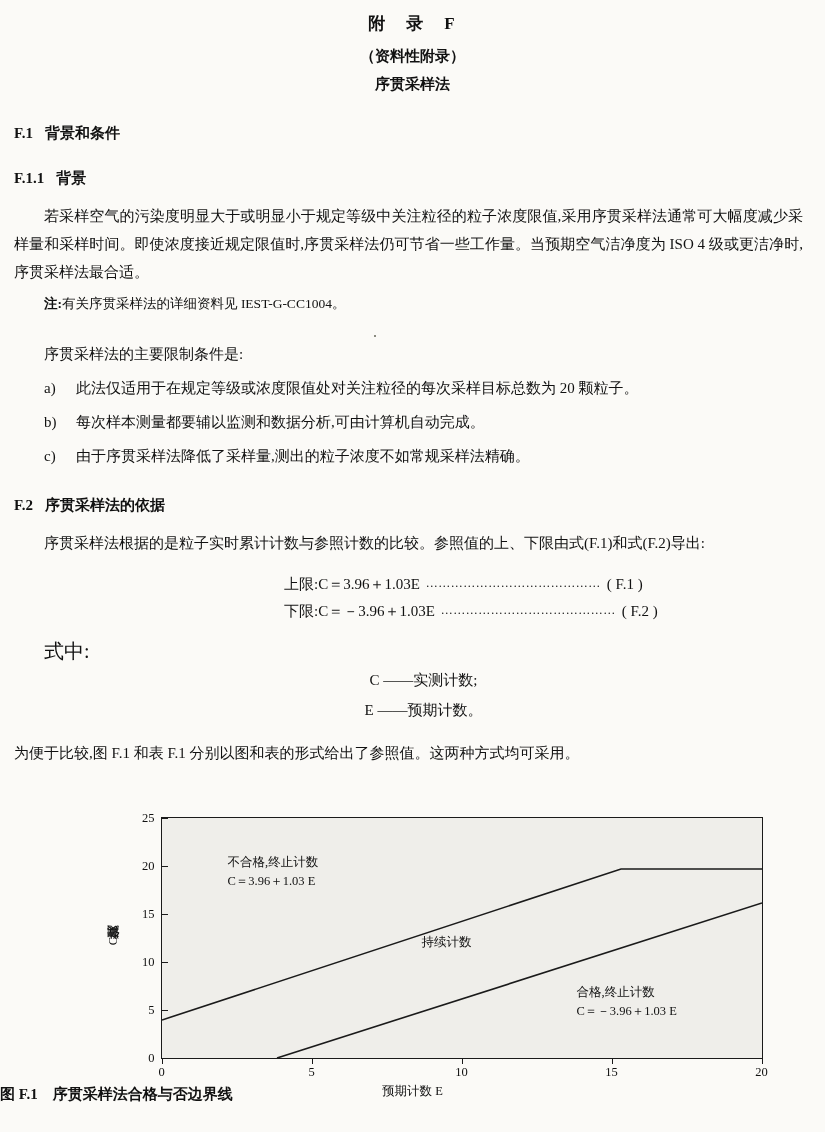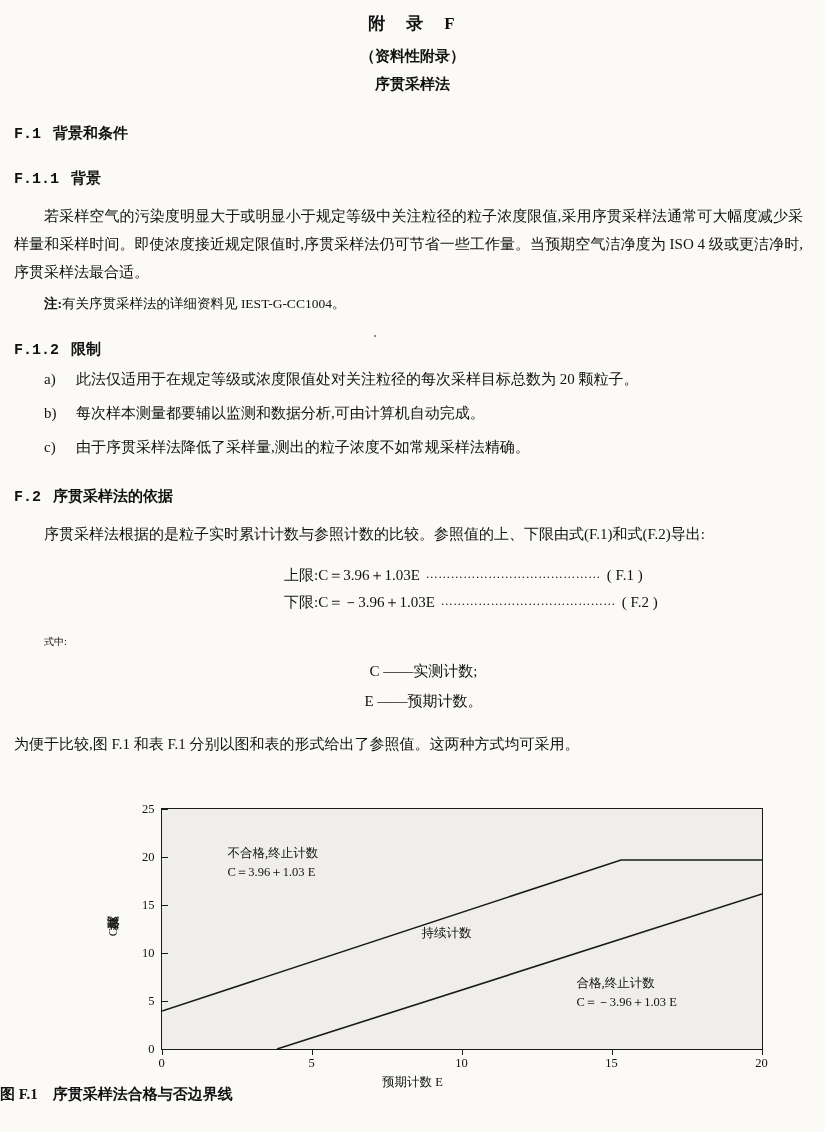--- a/index.html
+++ b/index.html
@@ -40,21 +40,21 @@
     padding: 0 22px 0 14px;
   }
   h3.sec {
     font-weight: bold;
     font-size: 15px;
     margin: 0;
     padding: 0;
   }
   .sec-wrap { margin-top: 30px; }
   .sec-wrap2 { margin-top: 26px; }
-  .sec-label { margin-right: 12px; font-family: Liberation Mono, monospace; }
+  .sec-label { margin-right: 12px; }
   p.body {
     font-size: 15px;
     line-height: 28px;
     margin: 14px 0 0 0;
     text-align: justify;
     text-justify: inter-ideograph;
   }
   p.indent { text-indent: 30px; }
   p.note {
     font-size: 13.5px;
@@ -95,21 +95,21 @@
   .formula-row .dots {
     flex: 0 0 auto;
     white-space: nowrap;
     letter-spacing: 0.5px;
     font-size: 12px;
     margin: 0 6px;
     transform: translateY(-2px);
   }
   .formula-row .tag { white-space: nowrap; }
   .where {
-    font-size: 10px;
+    font-size: 20px;
     line-height: 28px;
     margin-top: 12px;
     text-indent: 30px;
   }
   .deflist { font-size: 15px; line-height: 30px; text-indent: 30px; text-align: center; }
   
   .chart-area {
     position: relative;
     margin: 28px auto 0 auto;
     width: 740px;
@@ -196,23 +196,21 @@
 
     <div class="sec-wrap2">
       <h3 class="sec">
         <span class="sec-label">F.1.1</span><span>背景</span>
       </h3>
       <p class="body indent">若采样空气的污染度明显大于或明显小于规定等级中关注粒径的粒子浓度限值,采用序贯采样法通常可大幅度减少采样量和采样时间。即使浓度接近规定限值时,序贯采样法仍可节省一些工作量。当预期空气洁净度为 ISO 4 级或更洁净时,序贯采样法最合适。</p>
       <p class="note"><b>注:</b><span>有关序贯采样法的详细资料见 IEST-G-CC1004。</span></p>
     </div>
 
     <div class="sec-wrap2">
-      <h3 class="sec">
-        <span class="sec-label">F.1.2</span><span>限制</span>
-      </h3>
+      <p class="body indent">序贯采样法的主要限制条件是:</p>
       <ul class="list">
         <li>
           <span class="marker">a)</span>
           <span>此法仅适用于在规定等级或浓度限值处对关注粒径的每次采样目标总数为 20 颗粒子。</span>
         </li>
         <li>
           <span class="marker">b)</span>
           <span>每次样本测量都要辅以监测和数据分析,可由计算机自动完成。</span>
         </li>
         <li>

